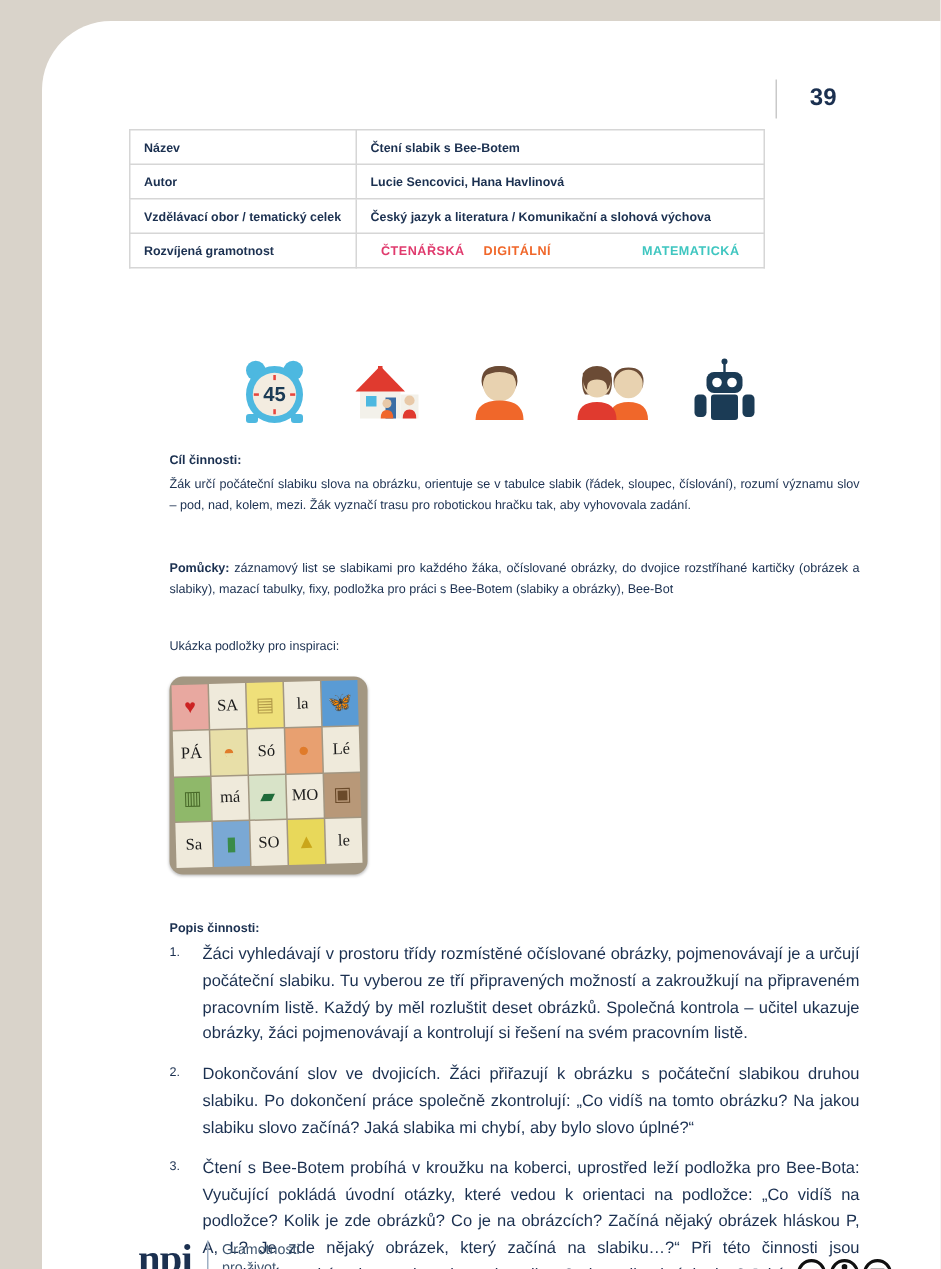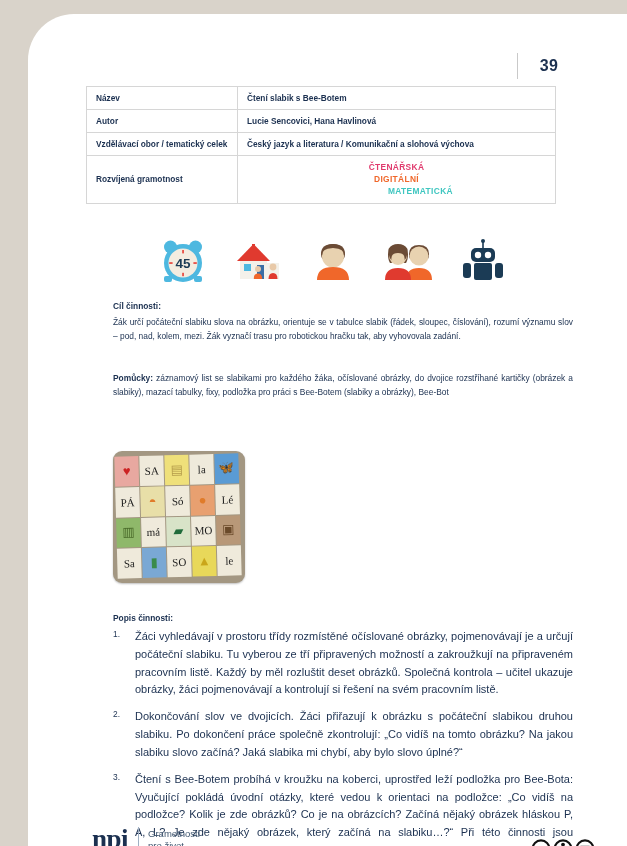--- a/index.html
+++ b/index.html
@@ -44,21 +44,21 @@
     font-weight: bold;
     color: #1b3050;
     letter-spacing: 0.2px;
   }
 
   
   .info-table {
     position: absolute;
     left: 58px;
     top: 72px;
-    width: 470px;
+    width: 424px;
     border-collapse: collapse;
     table-layout: fixed;
     background: #fff;
   }
   .info-table td {
     border: 1px solid #d6d6d6;
     padding: 5px 9px;
     font-size: 8.3px;
     font-weight: bold;
     color: #1b3050;
@@ -84,21 +84,20 @@
   }
   td.period-off { background: #ffffff; }
   .grams-cell {
     padding: 0 !important;
   }
   .grams-row {
     display: flex;
     justify-content: space-between;
     align-items: center;
     padding: 5px 16px;
-    flex-direction: column;
   }
   .gram {
     font-size: 8.4px;
     font-weight: bold;
     letter-spacing: 0.35px;
   }
 
   
   .icon-strip {
     position: absolute;
@@ -340,20 +339,21 @@
         <rect x="37" y="27" width="8" height="15" rx="3" fill="#1b3b55"></rect>
       </svg>
     </div>
   </div>
 
   <div class="sec-head" id="cil-head">Cíl činnosti:</div>
   <div class="para" id="cil-text">Žák určí počáteční slabiku slova na obrázku, orientuje se v tabulce slabik (řádek, sloupec, číslování), rozumí významu slov – pod, nad, kolem, mezi. Žák vyznačí trasu pro robotickou hračku tak, aby vyhovovala zadání.</div>
 
   <div class="para" id="pomucky"><b>Pomůcky:</b><span> záznamový list se slabikami pro každého žáka, očíslované obrázky, do dvojice rozstříhané kartičky (obrázek a slabiky), mazací tabulky, fixy, podložka pro práci s Bee-Botem (slabiky a obrázky), Bee-Bot</span></div>
 
+  <div class="para" id="ukazka">Ukázka podložky pro inspiraci:</div>
 
   <div class="mat-photo">
     <div class="mat-inner" id="mat-grid">
         <div class="cell pic" style="background: rgb(232, 168, 160); color: rgb(204, 34, 34); font-size: 13px;">♥</div>
         <div class="cell txt">SA</div>
         <div class="cell pic" style="background: rgb(239, 224, 122); color: rgb(179, 155, 74); font-size: 13px;">▤</div>
         <div class="cell txt">la</div>
         <div class="cell pic" style="background: rgb(90, 155, 212); color: rgb(224, 178, 58); font-size: 13px;">🦋</div>
         <div class="cell txt">PÁ</div>
         <div class="cell pic" style="background: rgb(232, 223, 168); color: rgb(224, 123, 42); font-size: 13px;">◓</div>

